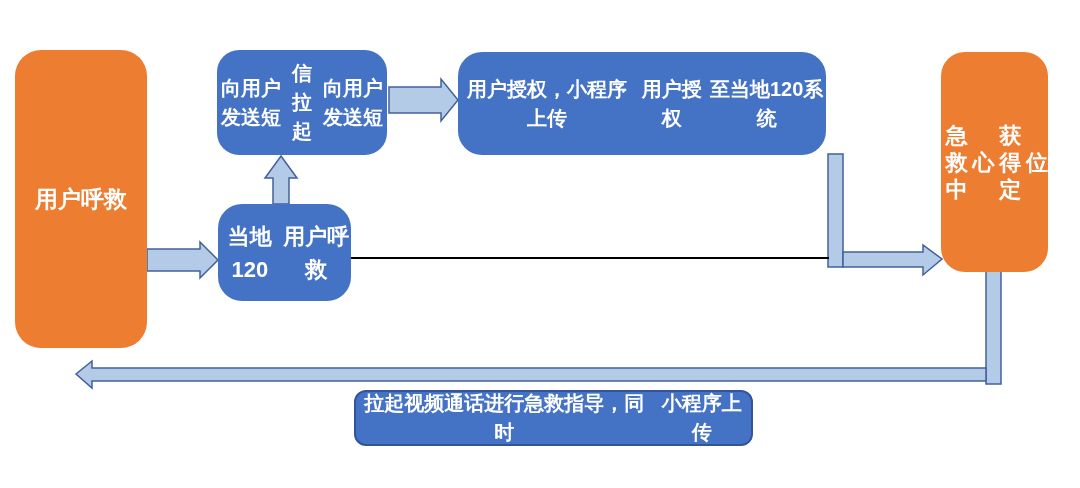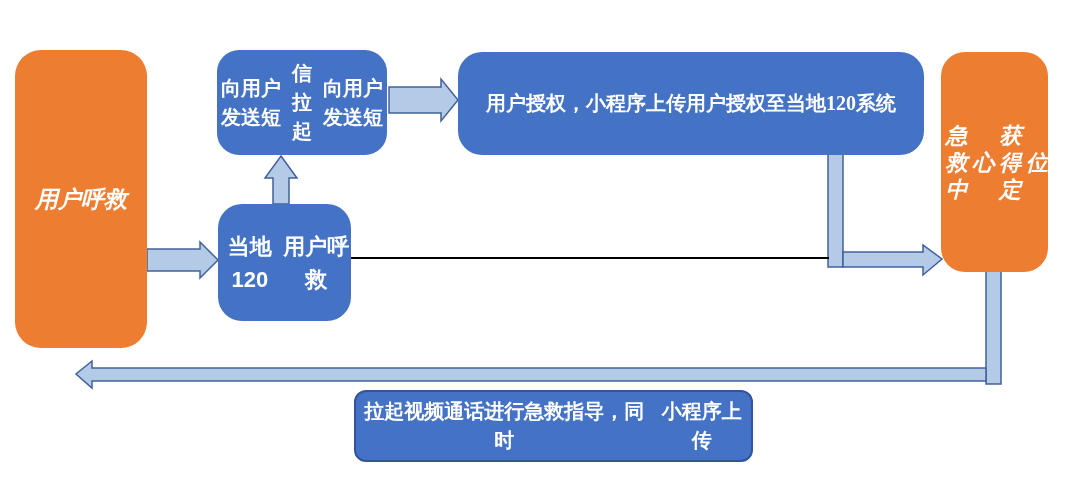--- a/index.html
+++ b/index.html
@@ -44,50 +44,50 @@
     position: absolute;
     z-index: 2;
     display: flex;
     flex-direction: row;
     align-items: center;
     justify-content: center;
     text-align: center;
     color: var(--text-white);
     font-weight: bold;
   }
-  .node-orange { background: var(--orange); font-style: italic; }
+  .node-orange { background: var(--orange); }
   .node-blue   { background: var(--blue); }
 
   .node-user-call {
     left: 15px; top: 50px; width: 132px; height: 298px;
     border-radius: 26px;
     font-size: 23px; line-height: 34px;
   }
   .node-send-sms {
     left: 217px; top: 50px; width: 170px; height: 105px;
     border-radius: 22px;
     font-size: 20px; line-height: 29px;
   }
   .node-authorize {
-    left: 458px; top: 52px; width: 466px; height: 103px;
+    left: 458px; top: 52px; width: 368px; height: 103px;
     border-radius: 24px;
-    font-size: 20px; line-height: 29px; font-family: Liberation Serif, serif;
+    font-size: 20px; line-height: 29px;
   }
   .node-ems-center {
     left: 941px; top: 52px; width: 107px; height: 220px;
     border-radius: 24px;
     font-size: 22px; line-height: 27px;
   }
   .node-local-120 {
-    left: 218px; top: 204px; width: 133px; height: 117px;
+    left: 218px; top: 204px; width: 133px; height: 97px;
     border-radius: 24px;
     font-size: 22px; line-height: 33px;
   }
   .node-video-call {
-    left: 354px; top: 390px; width: 399px; height: 72px;
+    left: 354px; top: 390px; width: 399px; height: 56px;
     border-radius: 12px;
     border: 2px solid #33539B;
     font-size: 20px; line-height: 29px;
   }
 </style>
 </head>
 <body>
 
 <div class="canvas">
 

